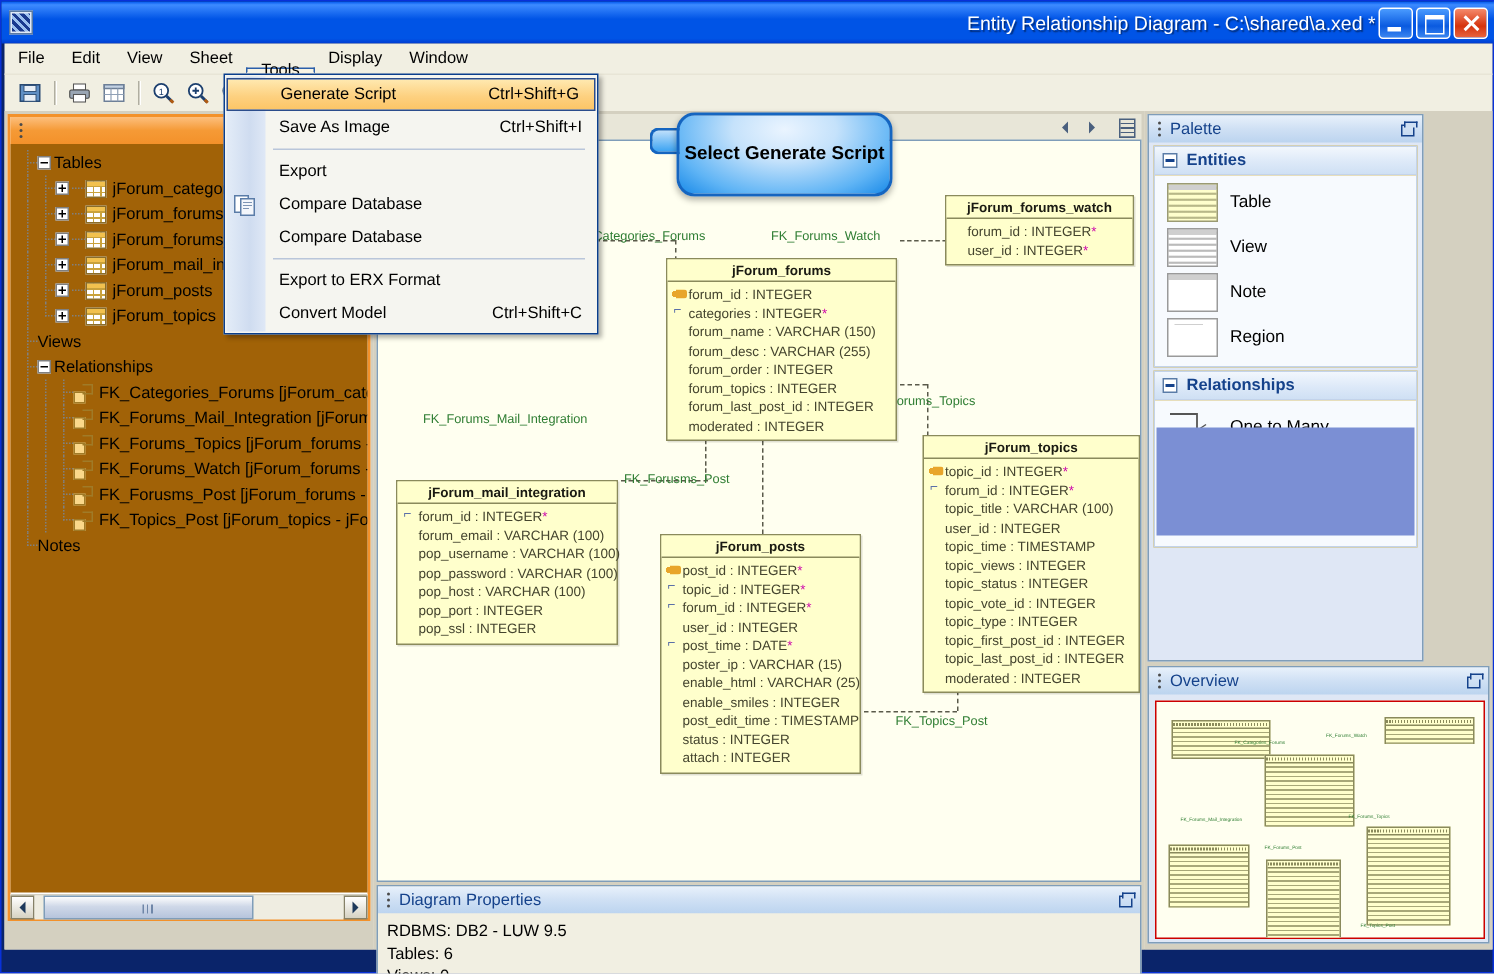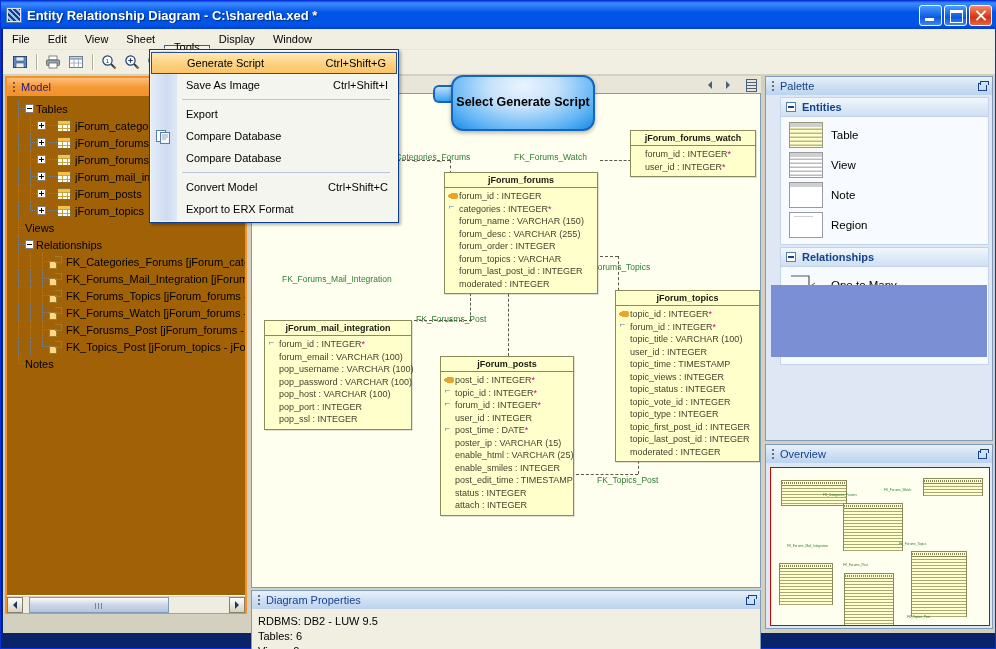--- a/index.html
+++ b/index.html
@@ -30,23 +30,23 @@
     background: #dfe9f7; border: 1px solid #5b7ba3;
     margin-right: 5px; position: relative; overflow: hidden;
   }
   #title-icon::before {
     content: ""; position: absolute; left: 1px; top: 1px;
     width: 12px; height: 12px;
     background:
       repeating-linear-gradient(45deg, #1a3a8f 0 2px, #9cc0ef 2px 4px);
   }
   #title-text {
-    color: #fff; font-weight: bold; font-size: 13px;
+    color: #fff; font-weight: normal; font-size: 13px;
     text-shadow: 1px 1px 1px rgba(0,0,0,.5);
-    flex: 1 1 auto; white-space: nowrap; overflow: hidden;
+    flex: 1 1 auto; white-space: nowrap; overflow: hidden; text-align: right;
   }
   .winbtn {
     width: 23px; height: 21px; margin-left: 2px;
     border: 1px solid #fff; border-radius: 3px;
     background: linear-gradient(to bottom, #4a9bff, #0a5ae0 60%, #3b86f0);
     position: relative; cursor: pointer; flex: 0 0 auto;
   }
   .winbtn.close {
     background: linear-gradient(to bottom, #f58a6b, #d5330d 60%, #e8653f);
     margin-right: 3px;
@@ -298,25 +298,25 @@
     padding: 5px 6px; font-size: 11px; color: #000; line-height: 15px;
     background: #f1efe2;
   }
 
   
   #rightdock {
     position: absolute; left: 760px; top: 0; width: 232px; height: 559px;
     background: #d4d0c0; padding: 2px;
   }
   #palette {
-    position: absolute; left: 2px; top: 2px; width: 228px; height: 365px;
+    position: absolute; left: 2px; top: 2px; width: 184px; height: 365px;
     background: #dfe7f5; border: 1px solid #7f9db9;
   }
   .grp {
-    margin: 2px 3px 0 14px; background: #eab308;
+    margin: 2px 3px 0 3px; background: #eab308;
     border: 1px solid #c3d3ea;
   }
   .grp-head {
     height: 19px; display: flex; align-items: center; padding-left: 5px;
     background: linear-gradient(to bottom, #f2f7fd, #dde9f8 55%, #cfe0f4);
     color: #15428b; font-weight: bold; font-size: 11px;
     border-bottom: 1px solid #c3d3ea;
   }
   .grp-toggle {
     width: 10px; height: 10px; border: 1px solid #5a7ca8; background: #fff;
@@ -489,21 +489,20 @@
   <div id="client">
 
     <div id="leftdock">
       <div id="modelpanel">
         <div class="panel-head">
           <span class="grip">
               <i></i>
               <i></i>
               <i></i>
             </span>
-          <span class="ttl">Model</span>
         </div>
         <div id="modeltree">
 
           <div class="tnode">
             <span class="tdash leaf"></span>
             <span class="tbox"></span>
             <span class="tlabel">Tables</span>
           </div>
           <div class="tnode">
             <span class="tdash"></span>
@@ -681,21 +680,21 @@
             <div class="t-row">
                 <span class="t-key"></span>
                 <span class="t-name">forum_desc : VARCHAR (255)</span>
               </div>
             <div class="t-row">
                 <span class="t-key"></span>
                 <span class="t-name">forum_order : INTEGER</span>
               </div>
             <div class="t-row">
                 <span class="t-key"></span>
-                <span class="t-name">forum_topics : VARCHAR</span>
+                <span class="t-name">forum_topics : INTEGER</span>
               </div>
             <div class="t-row">
                 <span class="t-key"></span>
                 <span class="t-name">forum_last_post_id : INTEGER</span>
               </div>
             <div class="t-row">
                 <span class="t-key"></span>
                 <span class="t-name">moderated : INTEGER</span>
               </div>
           </div>
@@ -1021,22 +1020,22 @@
     <div class="dd-item">
       <span>Compare Database</span>
       <span class="sc"></span>
     </div>
     <div class="dd-item">
       <span>Compare Database</span>
       <span class="sc"></span>
     </div>
     <div class="dd-sep"></div>
     <div class="dd-item">
+      <span>Export to ERX Format</span>
+      <span class="sc"></span>
+    </div>
+    <div class="dd-item">
       <span>Convert Model</span>
       <span class="sc">Ctrl+Shift+C</span>
     </div>
-    <div class="dd-item">
-      <span>Export to ERX Format</span>
-      <span class="sc"></span>
-    </div>
   </div>
 
 </div>
 
 </body></html>

